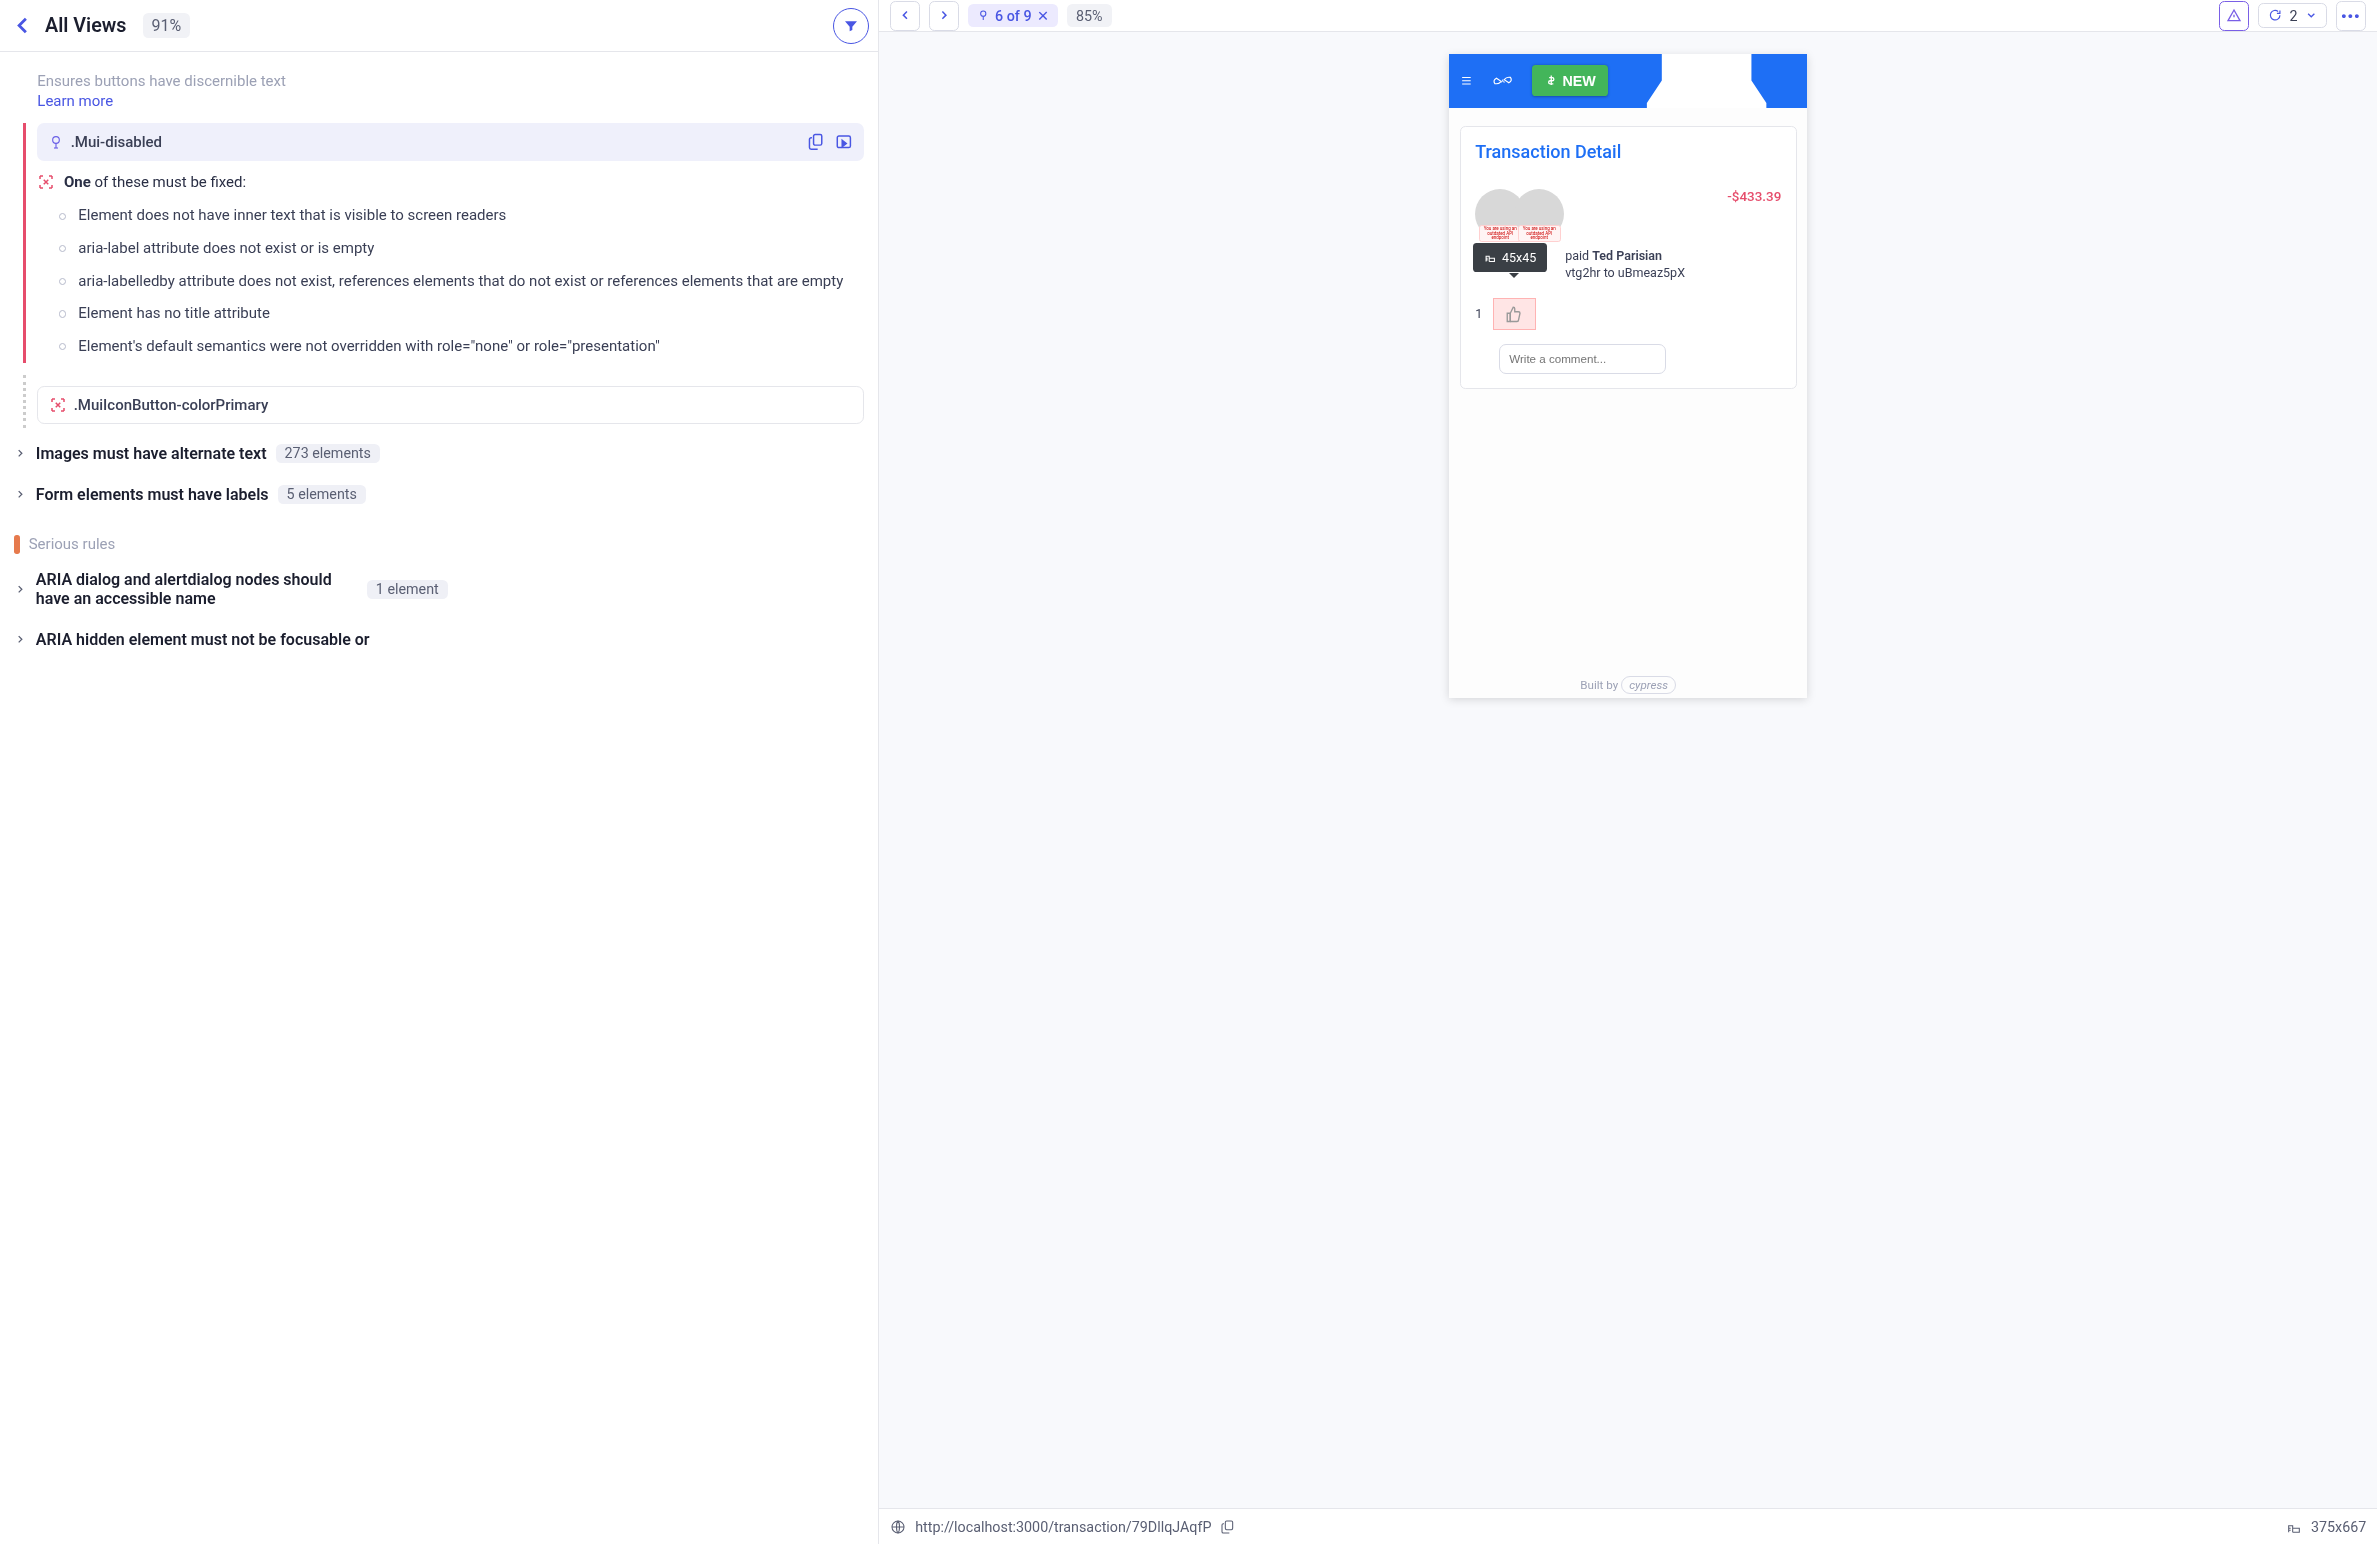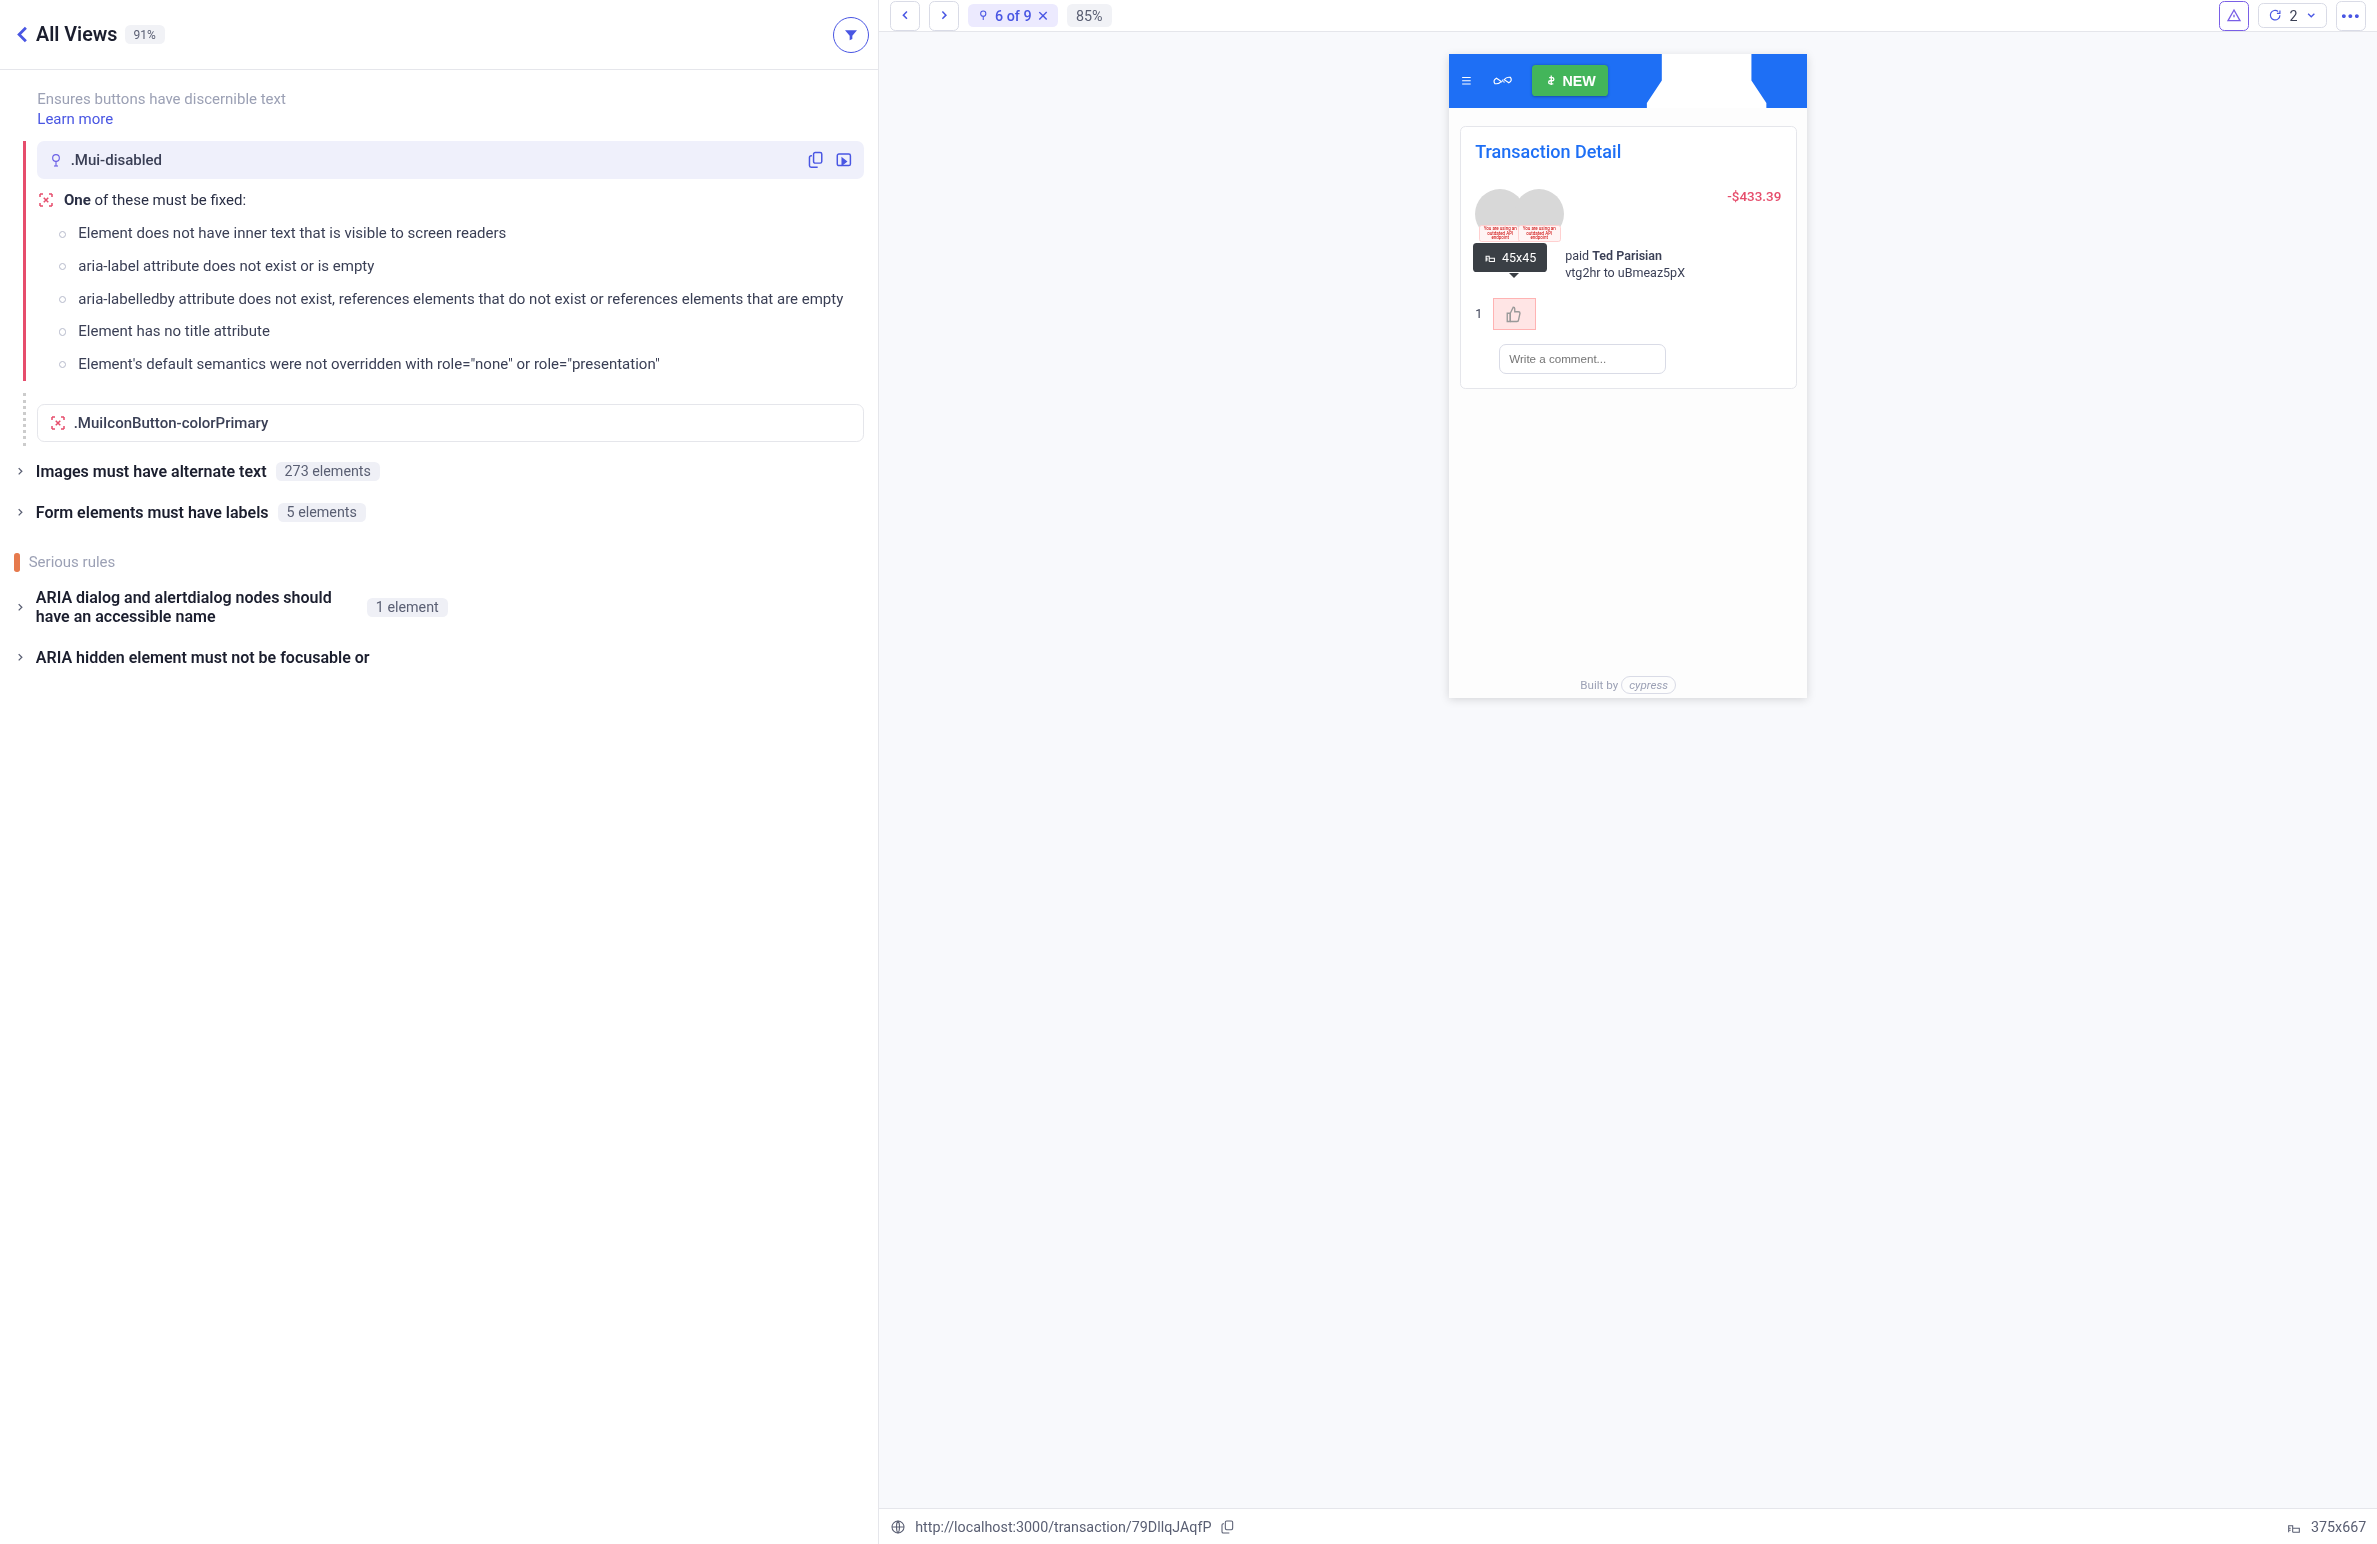--- a/index.html
+++ b/index.html
@@ -1,24 +1,24 @@
 <!DOCTYPE html>
 <html><head>
 <meta charset="utf-8">
 <style>
   * { box-sizing: border-box; margin: 0; padding: 0; }
   html, body { width: 100%; height: 100%; font-family: -apple-system, BlinkMacSystemFont, "Segoe UI", Roboto, Helvetica, Arial, sans-serif; font-size: 12.5px; color: #1b1e2e; background: #fff; }
   body { display: flex; }
 
   
   .left-panel { width: 37%; height: 100%; border-right: 0.9px solid #e5e6eb; display: flex; flex-direction: column; overflow: hidden; }
-  .lp-header { display: flex; align-items: center; height: 70px; padding: 0 9px; border-bottom: 0.9px solid #e5e6eb; }
+  .lp-header { display: flex; align-items: center; height: 52px; padding: 0 9px; border-bottom: 0.9px solid #e5e6eb; gap: 9px; }
   .icon-btn { width: 27px; height: 27px; display: inline-flex; align-items: center; justify-content: center; border: none; background: transparent; border-radius: 3.6px; cursor: pointer; color: #4956e3; }
   .lp-title { font-size: 19.7px; font-weight: 600; color: #1b1e2e; }
-  .lp-score { margin-left: 7.2px; background: #f1f2f6; border-radius: 5.4px; padding: 2.7px 9px; font-size: 12px; color: #5a5f73; }
+  .lp-score { margin-left: 7.2px; background: #f1f2f6; border-radius: 5.4px; padding: 2.7px 9px; font-size: 16px; color: #5a5f73; }
   .lp-header .spacer { flex: 1; }
   .filter-btn { width: 36px; height: 36px; border: 1.8px solid #4956e3; border-radius: 50%; display: inline-flex; align-items: center; justify-content: center; background: #fff; color: #4956e3; cursor: pointer; }
   .lp-body { flex: 1; overflow-y: auto; padding: 7.2px 14.3px 36px 14.3px; }
 
   .rule-group { margin: 10.7px 0 3.6px 0; }
   .rule-head { display: flex; align-items: center; gap: 9px; cursor: pointer; padding: 5.4px 0; }
   .chev { width: 12.5px; height: 12.5px; display: inline-flex; align-items: center; justify-content: center; color: #5a5f73; }
   .rule-title { font-size: 16px; font-weight: 600; color: #1b1e2e; }
   .badge-count { background: #eff0f6; border-radius: 5.4px; padding: 1.8px 9px; font-size: 14.3px; color: #5a5f73; }
   .rule-desc { margin-left: 23px; font-size: 15px; color: #9ca1b5; line-height: 1.5; }

